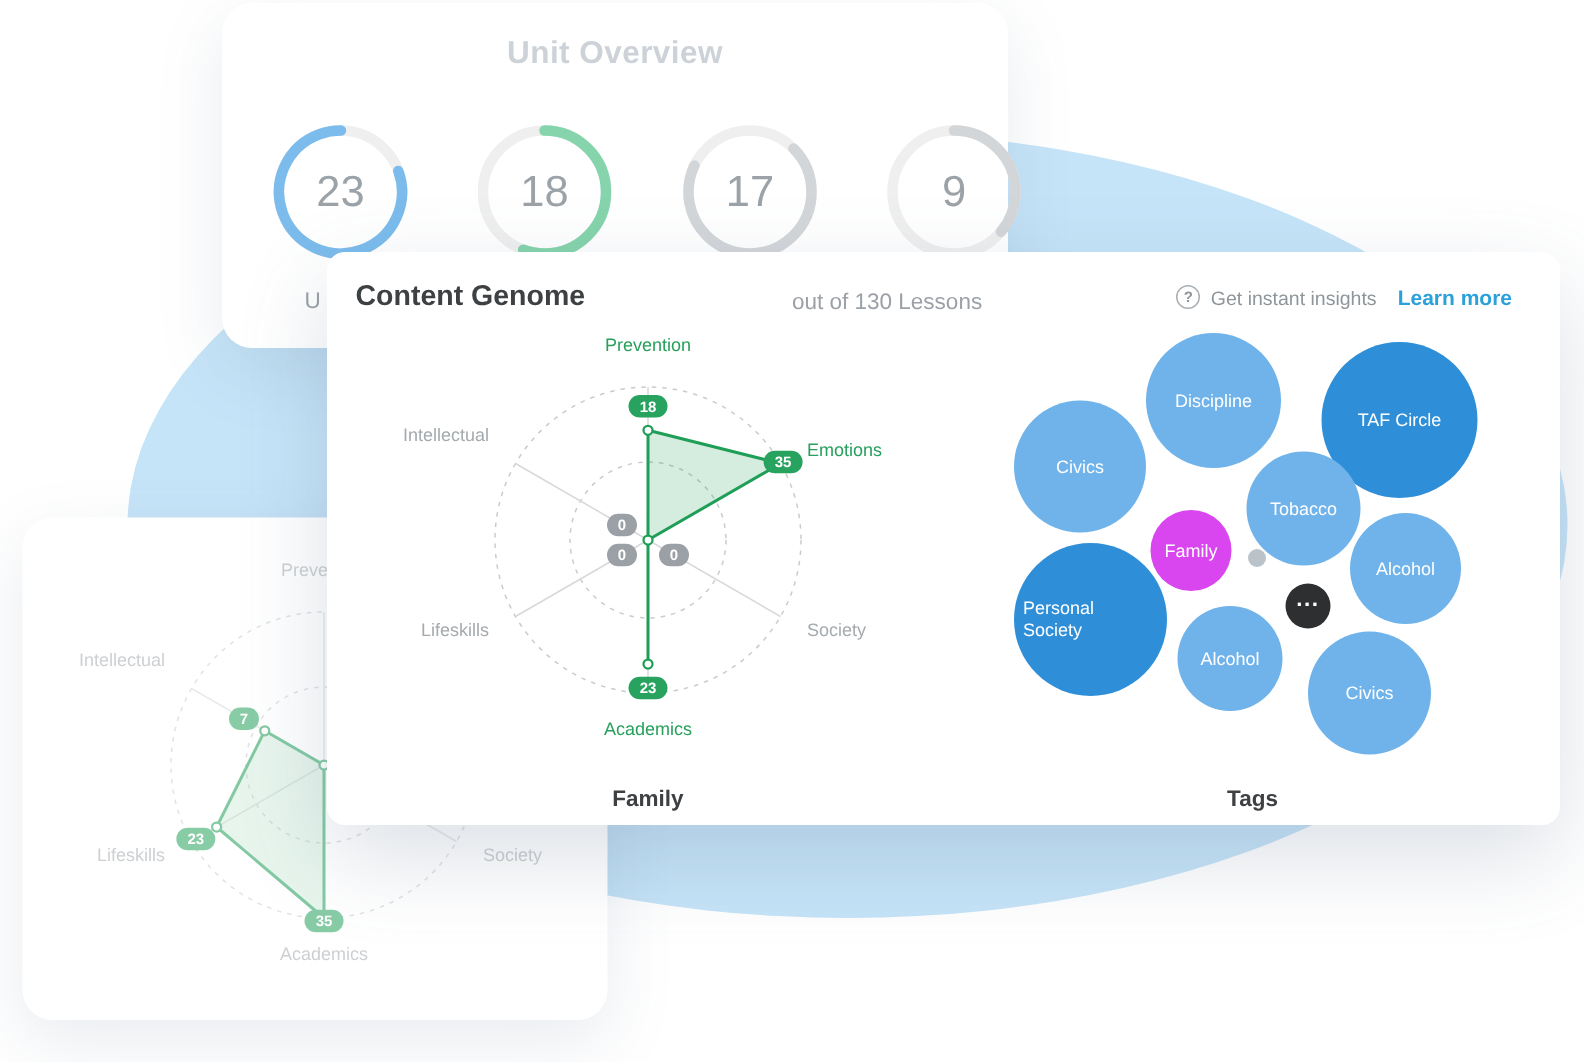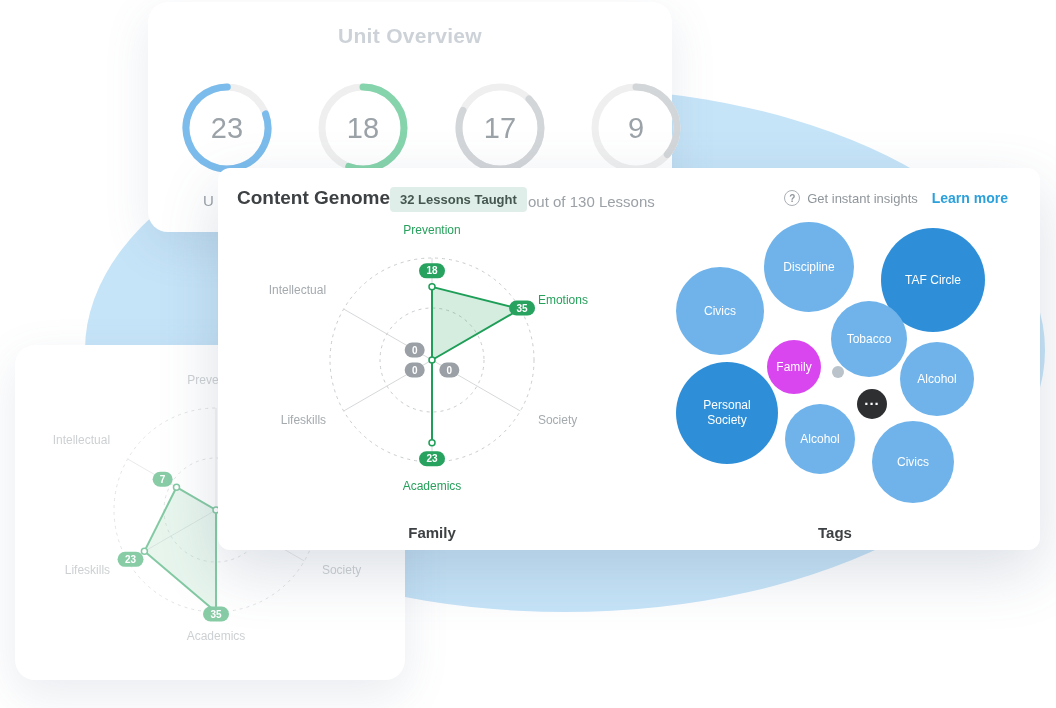--- a/index.html
+++ b/index.html
@@ -51,21 +51,21 @@
     width:16px; height:16px; border:1.4px solid #aab0b5; border-radius:50%;
     display:flex; align-items:center; justify-content:center;
     font-size:10px; font-weight:700; color:#8f969b;
   }
   .learn-more { color:#2ba1dc; font-size:14px; font-weight:700; cursor:pointer; text-decoration:none; }
 
   #main-radar { position:absolute; left:49px; top:42px; width:330px; height:300px; }
   #bubbles { position:absolute; inset:0; }
   .bubble {
     position:absolute; border-radius:50%; display:flex; align-items:center; justify-content:center;
-    text-align:center; color:#fff; font-size:12px; line-height:1.25; padding:6px; cursor:pointer;
+    color:#fff; font-size:12px; line-height:1.25; padding:6px; cursor:pointer;
   }
   .tone-dark  { background:#2e8fd8; }
   .tone-mid   { background:#6fb3ea; }
   .tone-light { background:#d946ef; }
   .tone-dot   { background:#2d2f31; font-size:15px; font-weight:700; letter-spacing:1px; }
   .tone-dot span { margin-top:-7px; }
   .tone-gray  { background:#b9c3c9; cursor:default; }
 
   .section-label { position:absolute; top:356px; font-size:15px; font-weight:700; color:#3d4143; }
   #domains-label { left:0; width:428px; text-align:center; }
@@ -136,21 +136,20 @@
         <text x="270.92304845413264" y="94" text-anchor="start" font-size="12" fill="#a4aaae">Emotions</text>
         <text x="270.92304845413264" y="214" text-anchor="start" font-size="12" fill="#a4aaae">Society</text>
         <text x="165" y="280" text-anchor="middle" font-size="12" fill="#a4aaae">Academics</text>
         <text x="59.07695154586736" y="214" text-anchor="end" font-size="12" fill="#a4aaae">Lifeskills</text>
         <text x="59.076951545867374" y="83.99999999999999" text-anchor="end" font-size="12" fill="#a4aaae">Intellectual</text>
       </svg></div>
 </section>
 
 <section class="card" id="genome-card">
   <h1 class="genome-title">Content Genome</h1>
-  <span class="lessons-badge">32 Lessons Taught</span>
   <span class="lessons-sub">out of 130 Lessons</span>
   <div class="header-right">
     <div class="help">
       <span class="help-icon">
           <span>?</span>
         </span>
       <span>Get instant insights</span>
     </div>
     <a class="learn-more">Learn more</a>
   </div>

